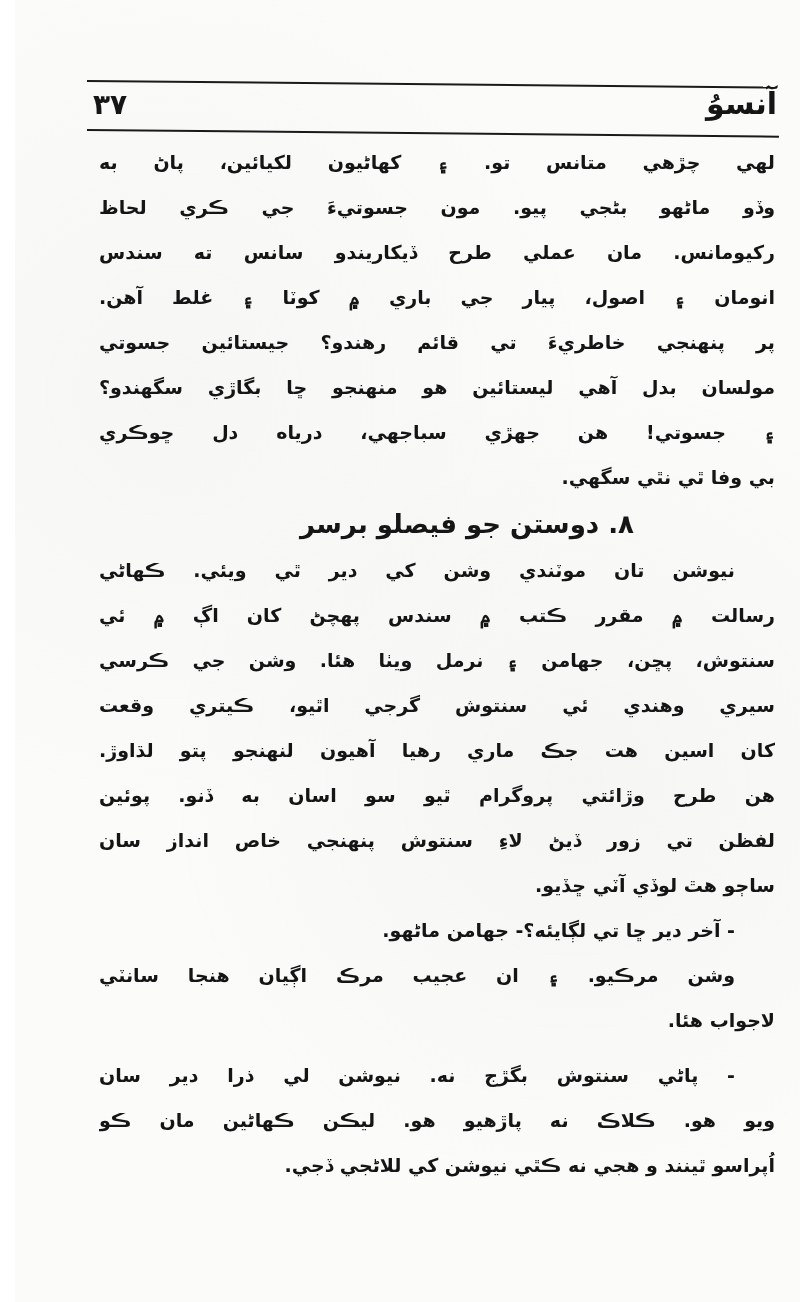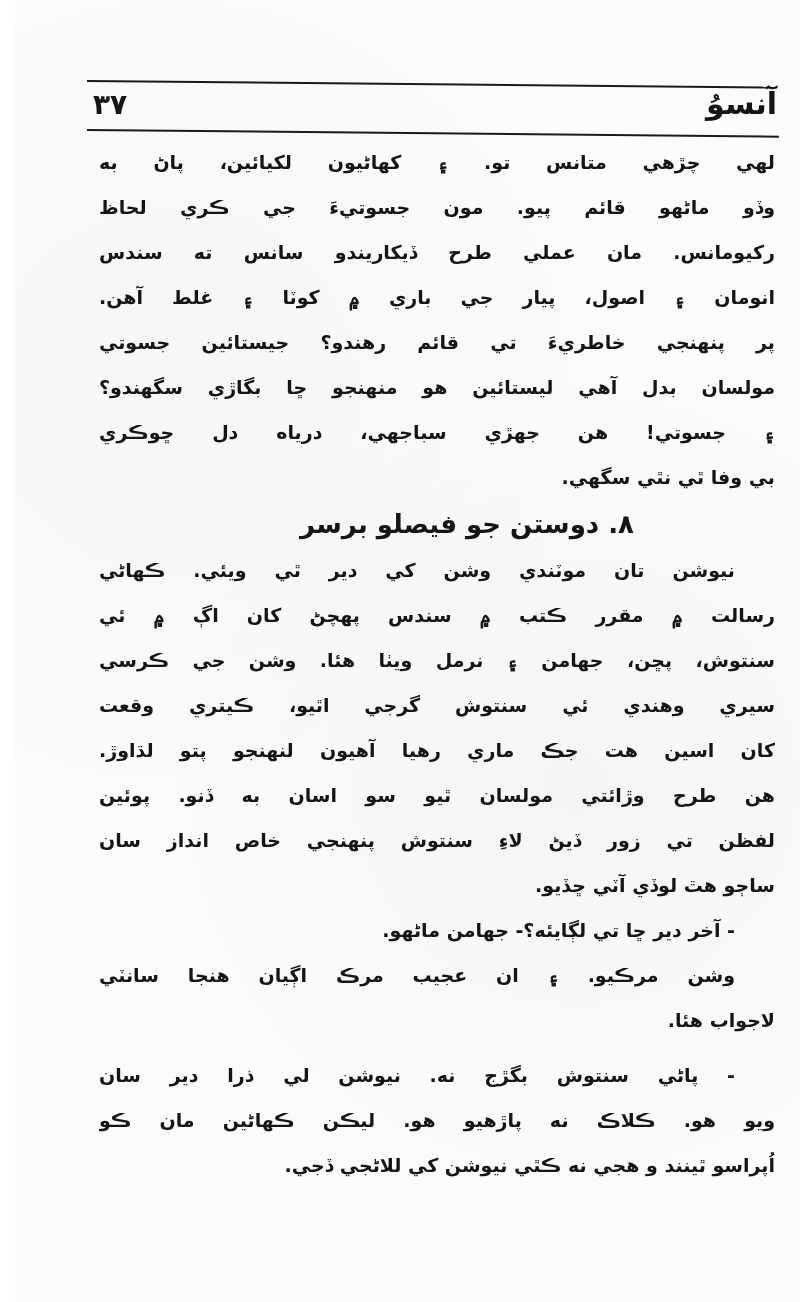--- a/index.html
+++ b/index.html
@@ -106,38 +106,38 @@
     <span class="page-number">٣٧</span>
     <span class="running-title">آنسوُ</span>
   </div>
 
   <div class="rule rule-bottom"></div>
 
   <div class="body-text">
 
     <div>
       <span class="line">لهي چڙهي متانس تو. ۽ کهاڻيون لکيائين، پاڻ به</span>
-      <span class="line">وڏو ماڻهو قائم پيو. مون جسوتيءَ جي ڪري لحاظ</span>
+      <span class="line">وڏو ماڻهو بڻجي پيو. مون جسوتيءَ جي ڪري لحاظ</span>
       <span class="line">رکيومانس. مان عملي طرح ڏيکاريندو سانس ته سندس</span>
       <span class="line">انومان ۽ اصول، پيار جي باري ۾ کوٽا ۽ غلط آهن.</span>
       <span class="line">پر پنهنجي خاطريءَ تي قائم رهندو؟ جيستائين جسوتي</span>
       <span class="line">مولسان بدل آهي ليستائين هو منهنجو ڇا بگاڙي سگهندو؟</span>
       <span class="line">۽ جسوتي! هن جهڙي سباجهي، درياه دل ڇوڪري</span>
       <span class="line last">بي وفا ٿي نٿي سگهي.</span>
     </div>
 
     <div class="heading">٨. دوستن جو فيصلو برسر</div>
 
     <div>
       <span class="line indent">نيوشن تان موٽندي وشن کي دير ٿي ويئي. ڪهاڻي</span>
       <span class="line">رسالت ۾ مقرر ڪتب ۾ سندس پهچڻ کان اڳ ۾ ئي</span>
       <span class="line">سنتوش، پڇن، جهامن ۽ نرمل ويٺا هئا. وشن جي ڪرسي</span>
       <span class="line">سيري وهندي ئي سنتوش گرجي اٿيو، ڪيتري وقعت</span>
       <span class="line">کان اسين هت جڪ ماري رهيا آهيون لنهنجو پتو لڌاوڙ.</span>
-      <span class="line">هن طرح وڙائتي مولسان ٿيو سو اسان به ڏنو. پوئين</span>
+      <span class="line">هن طرح وڙائتي پروگرام ٿيو سو اسان به ڏنو. پوئين</span>
       <span class="line">لفظن تي زور ڏيڻ لاءِ سنتوش پنهنجي خاص انداز سان</span>
       <span class="line last">ساڄو هٿ لوڏي آٽي ڇڏيو.</span>
     </div>
 
     <div>
       <span class="line indent last">- آخر دير ڇا تي لڳايئه؟- جهامن ماڻهو.</span>
       <span class="line indent">وشن مرڪيو. ۽ ان عجيب مرڪ اڳيان هنجا سانٽي</span>
       <span class="line last">لاجواب هئا.</span>
     </div>
 

